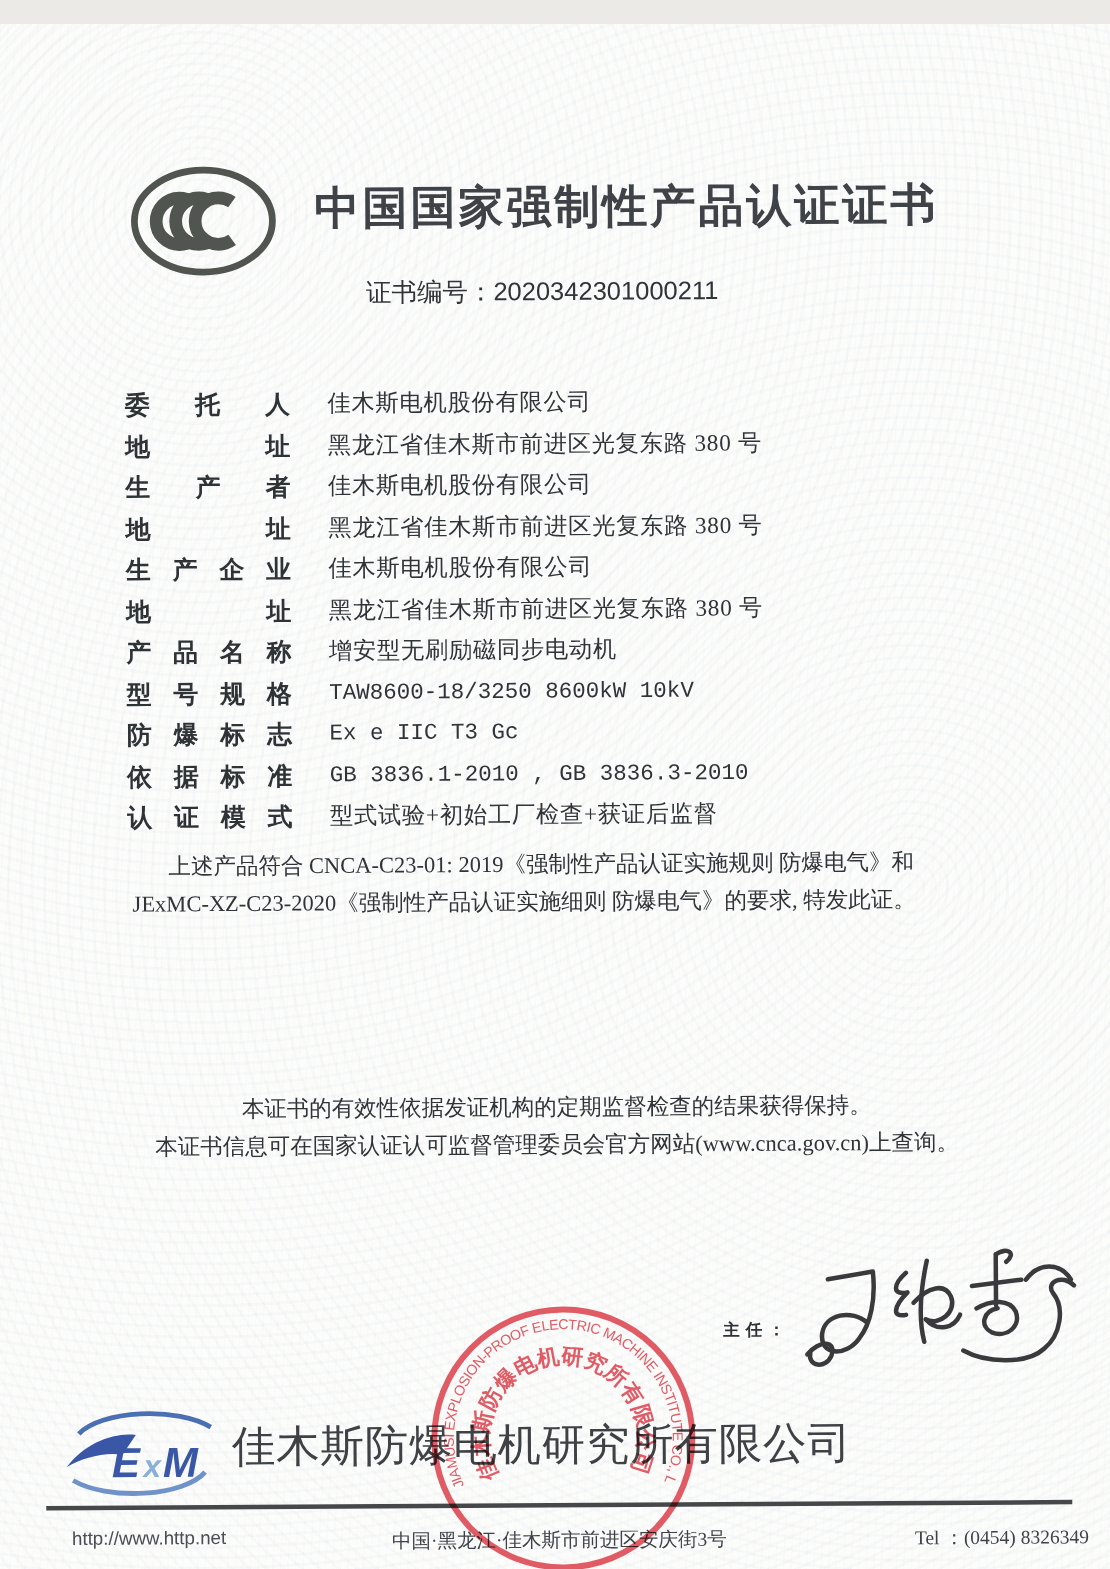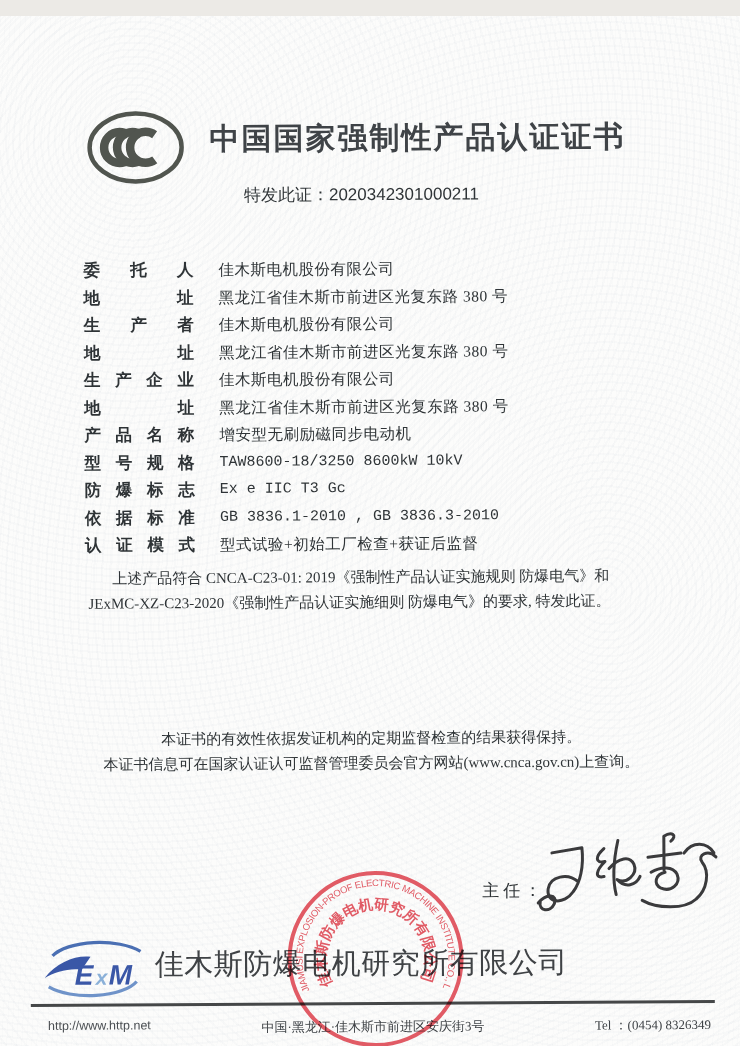--- a/index.html
+++ b/index.html
@@ -34,50 +34,50 @@
   .statement .l1{text-indent:24px;white-space:nowrap;}
   .statement .l2{white-space:nowrap;}
   
   .attach{left:88px;top:606px;font-size:15px;line-height:27.5px;color:#2f3437;}
   .attach div{white-space:nowrap;}
   
   .note{left:0;width:740px;text-align:center;font-size:15px;color:#2f3437;white-space:nowrap;}
   .note1{top:713px;}
   .note2{top:738px;}
   
-  .director{left:480px;top:864px;font-size:17px;letter-spacing:4px;font-weight:400;color:#2e3336;}
+  .director{left:480px;top:864px;font-size:11px;letter-spacing:4px;font-weight:700;color:#2e3336;}
   .sig{left:522px;top:812px;width:200px;height:108px;}
   
   .stamp{left:283px;top:853px;width:180px;height:180px;mix-blend-mode:multiply;opacity:0.88;pointer-events:none;z-index:5;}
   
   .jexm{left:34px;top:920px;width:114px;height:64px;}
   .company{left:152px;top:928px;font-family:"Liberation Sans","DejaVu Sans",sans-serif;
            font-size:29px;font-weight:500;letter-spacing:0.5px;color:#3f4245;white-space:nowrap;}
   .rule{left:28px;top:986px;width:684px;height:2.5px;background:#454748;}
   .site{left:45px;top:1001px;font-family:"Liberation Sans","DejaVu Sans",sans-serif;font-size:12.5px;color:#4a4e52;}
   .addr{left:0;width:740px;top:1002px;text-align:center;font-size:13px;color:#3f4347;white-space:nowrap;}
-  .tel{right:32px;top:1002px;font-size:13px;color:#3f4347;white-space:nowrap;}
+  .tel{right:17px;top:1002px;font-size:13px;color:#3f4347;white-space:nowrap;}
 </style>
 </head>
 <body>
 
 <div class="page">
   <div class="tilt">
 
     <svg class="abs ccc" viewBox="0 0 100 76">
       <ellipse cx="50" cy="38" rx="46" ry="34" fill="none" stroke="#51554f" stroke-width="4.5"></ellipse>
       <circle cx="34" cy="38" r="15.5" fill="none" stroke="#51554f" stroke-width="8.5" pathLength="100" stroke-dasharray="70 30" stroke-dashoffset="-15"></circle>
       <circle cx="47" cy="38" r="15.5" fill="none" stroke="#51554f" stroke-width="8.5" pathLength="100" stroke-dasharray="70 30" stroke-dashoffset="-15"></circle>
       <circle cx="60" cy="38" r="15.5" fill="none" stroke="#51554f" stroke-width="8.5" pathLength="100" stroke-dasharray="70 30" stroke-dashoffset="-15"></circle>
     </svg>
 
     <div class="abs title">中国国家强制性产品认证证书</div>
 
     <div class="abs certline">
-      <span>特发此证：</span><span class="num">2020342301000211</span>
+      <span>证书编号：</span><span class="num">2020342301000211</span>
     </div>
 
     <div class="abs fields">
       <div class="frow">
         <span class="flabel jlabel">
             <span>委</span>
             <span>托</span>
             <span>人</span>
           </span>
         <span class="fvalue">佳木斯电机股份有限公司</span>

